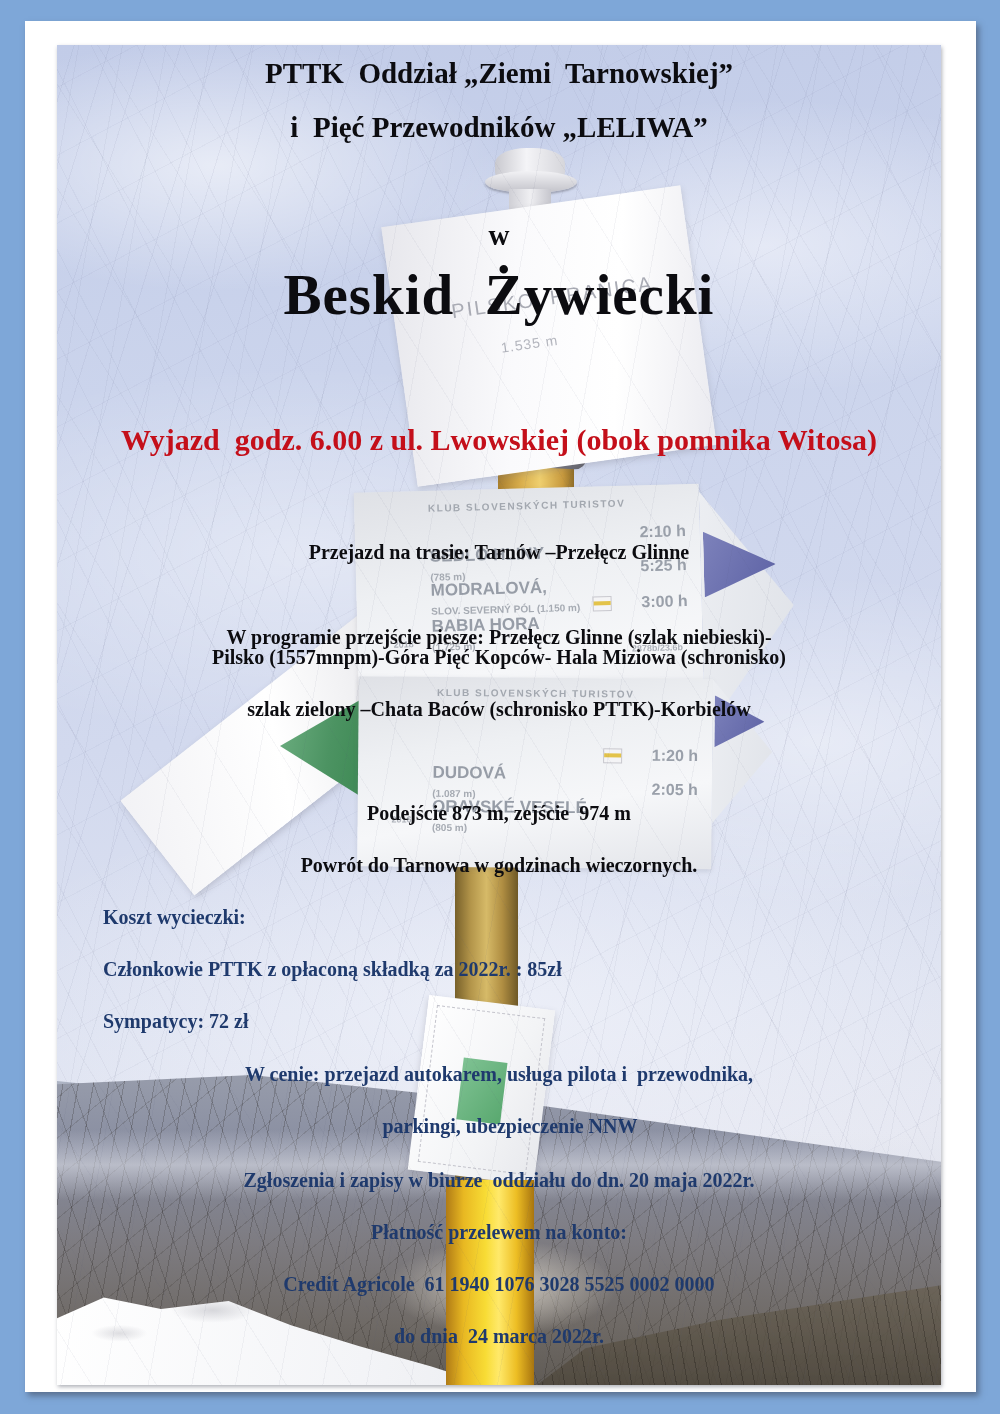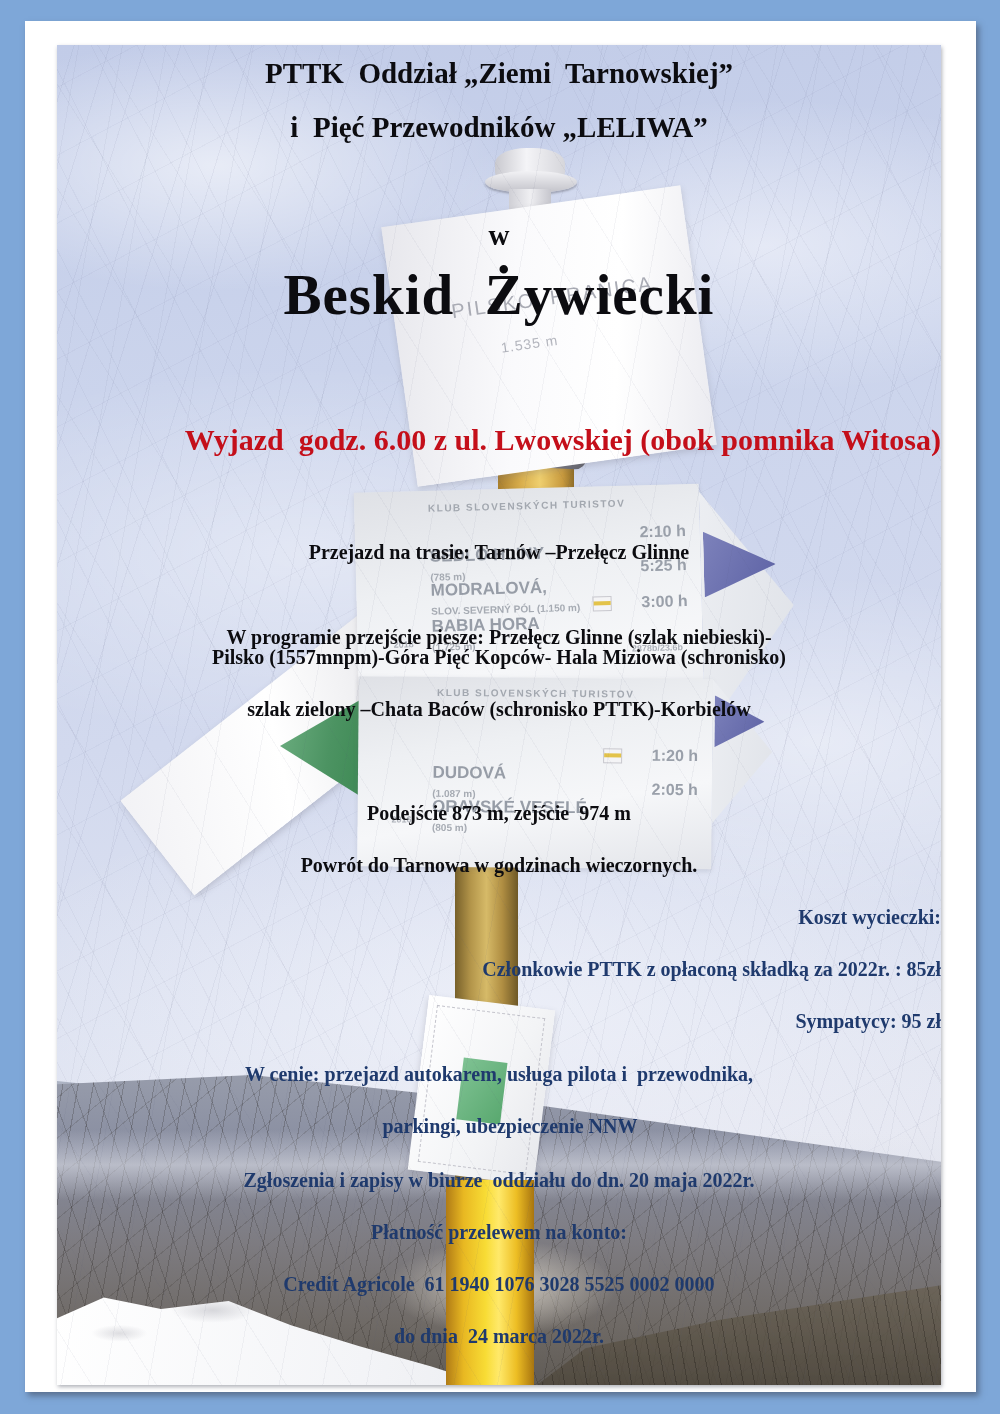--- a/index.html
+++ b/index.html
@@ -130,23 +130,23 @@
     repeating-linear-gradient(58deg,transparent 0 29px,rgba(80,85,115,.05) 29px 30px,transparent 30px 55px);}
 
   
   .content{position:absolute;left:0;top:0;width:100%;height:100%;}
   .ln{position:absolute;left:0;width:100%;text-align:center;font-weight:bold;
     white-space:pre;color:#0c0c10;line-height:1.2;}
   .fs-head{font-size:29px;}
   .fs-body{font-size:20px;}
   .red{color:#c40f1a;}
   .navy{color:#1f3a6d;}
-  .left-ln{text-align:right;padding-left:14px;box-sizing:border-box;}
+  .left-ln{text-align:left;padding-left:14px;box-sizing:border-box;margin-left:32px;}
   .title-ln{font-size:57px;letter-spacing:1px;}
-  .dep-ln{font-size:30px;text-align:right;}
+  .dep-ln{font-size:30px;}
   .t-l1{top:11px;}  .t-l2{top:65px;}  .t-l3{top:119px;}  .t-l4{top:173px;}
   .t-title{top:216px;}
   .t-dep{top:377px;}
   .t-r0{top:495px;} .t-r1{top:547px;margin-top:33px;} .t-r2{top:600px;} .t-r3{top:652px;}
   .t-r4{top:704px;} .t-r5{top:756px;} .t-r6{top:808px;}
   .t-c0{top:860px;} .t-c1{top:912px;} .t-c2{top:964px;}
   .t-i0{top:1017px;} .t-i1{top:1069px;padding-left:11px;} .t-i2{top:1123px;}
   .t-i3{top:1175px;} .t-i4{top:1227px;} .t-i5{top:1279px;}
 </style>
 </head>
@@ -246,21 +246,21 @@
 
       <div class="ln fs-body t-r0">Przejazd na trasie: Tarnów –Przełęcz Glinne</div>
       <div class="ln fs-body t-r1">W programie przejście piesze: Przełęcz Glinne (szlak niebieski)-</div>
       <div class="ln fs-body t-r2">Pilsko (1557mnpm)-Góra Pięć Kopców- Hala Miziowa (schronisko)</div>
       <div class="ln fs-body t-r3">szlak zielony –Chata Baców (schronisko PTTK)-Korbielów</div>
       <div class="ln fs-body t-r5">Podejście 873 m, zejście  974 m</div>
       <div class="ln fs-body t-r6">Powrót do Tarnowa w godzinach wieczornych.</div>
 
       <div class="ln fs-body navy left-ln t-c0">Koszt wycieczki:</div>
       <div class="ln fs-body navy left-ln t-c1">Członkowie PTTK z opłaconą składką za 2022r. : 85zł</div>
-      <div class="ln fs-body navy left-ln t-c2">Sympatycy: 95 zł</div>
+      <div class="ln fs-body navy left-ln t-c2">Sympatycy: 72 zł</div>
 
       <div class="ln fs-body navy t-i0">W cenie: przejazd autokarem, usługa pilota i  przewodnika,</div>
       <div class="ln fs-body navy t-i1">parkingi, ubezpieczenie NNW</div>
       <div class="ln fs-body navy t-i2">Zgłoszenia i zapisy w biurze  oddziału do dn. 20 maja 2022r.</div>
       <div class="ln fs-body navy t-i3">Płatność przelewem na konto:</div>
       <div class="ln fs-body navy t-i4">Credit Agricole  61 1940 1076 3028 5525 0002 0000</div>
       <div class="ln fs-body navy t-i5">do dnia  24 marca 2022r.</div>
     </div>
 
   </div>

